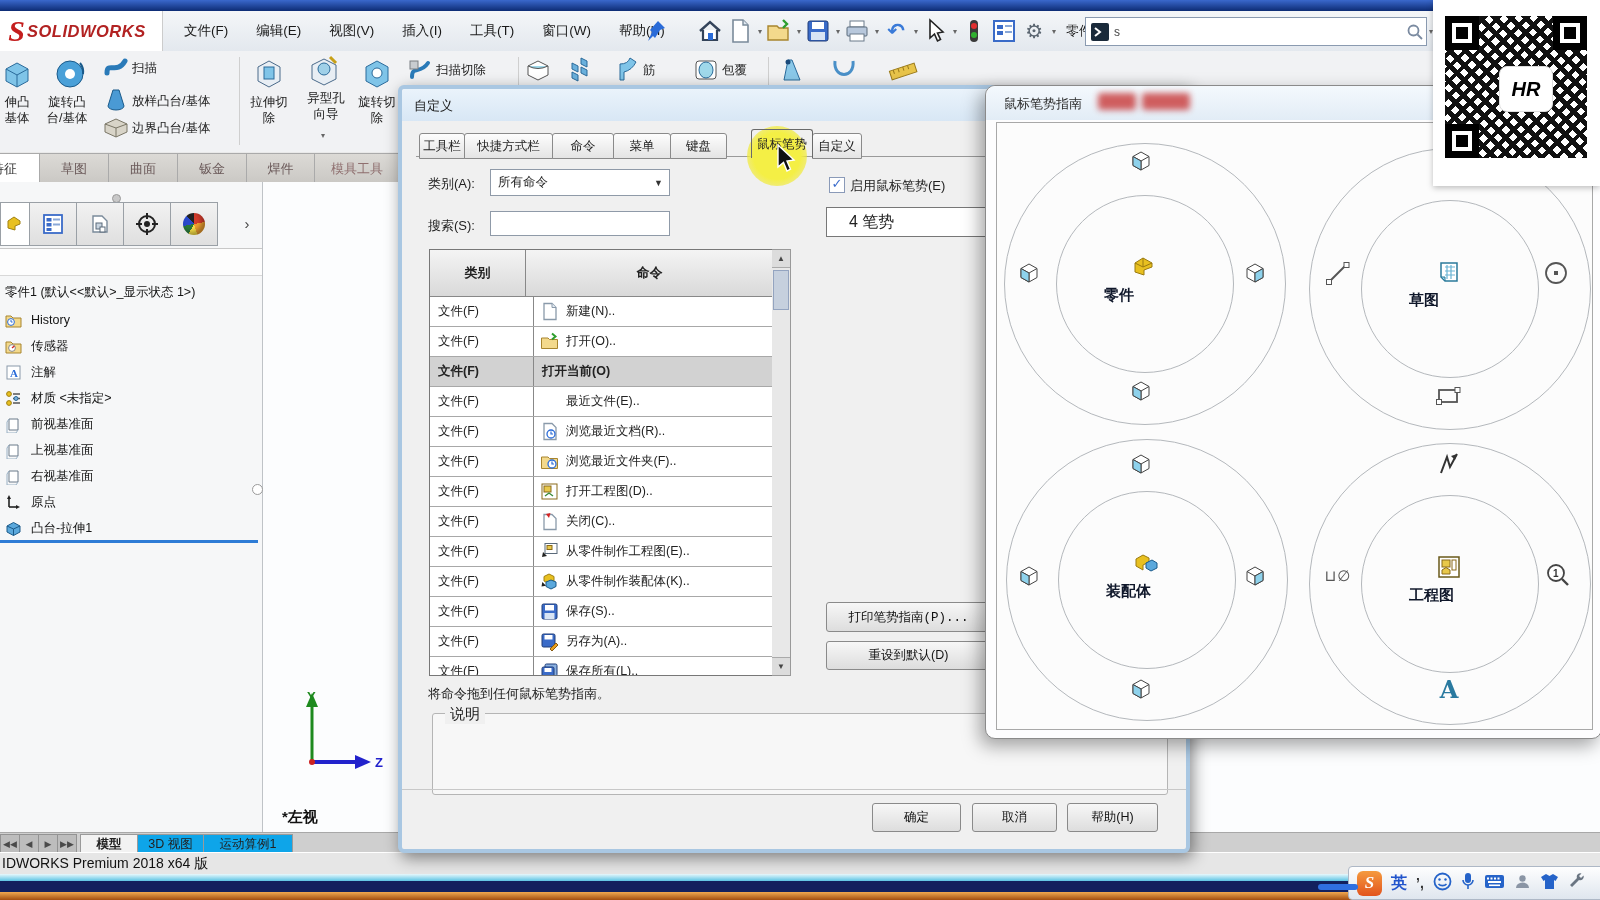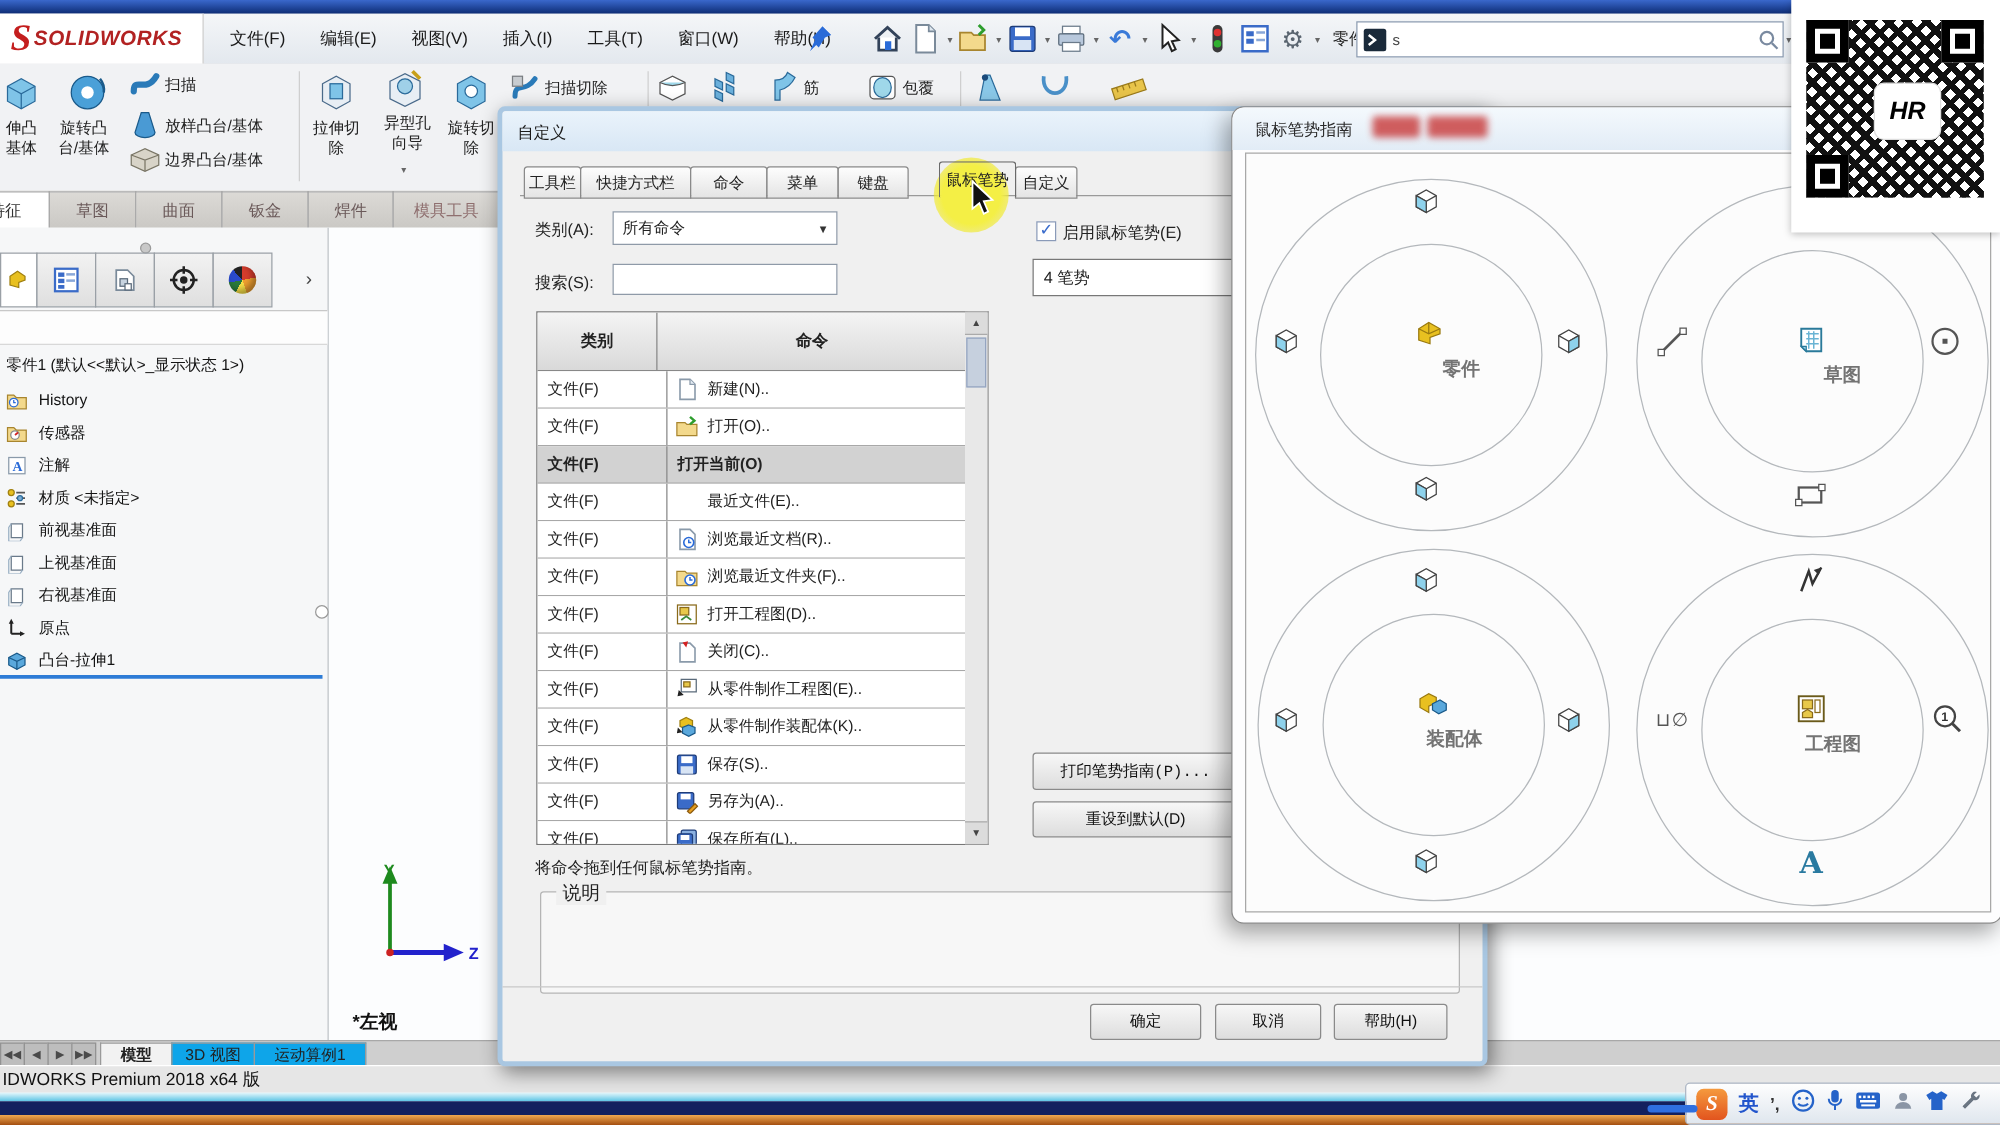--- a/index.html
+++ b/index.html
@@ -74,21 +74,21 @@
   .cicon{width:19px;height:19px;margin:0 7px 0 6px;flex:0 0 19px;}
   .fieldset{border:1px solid #b5b5b5;border-radius:3px;background:#f7f7f7;}
   .fslabel{position:absolute;top:-9px;left:12px;background:#f0f0f0;padding:0 5px;font-size:15px;color:#222;}
 
   
   .gpanel{left:985px;top:85px;width:615px;height:652px;background:#fdfdfe;border:1px solid #8a8a8a;border-radius:10px;
           box-shadow:-5px 7px 18px rgba(0,0,0,.35);z-index:20;}
   .gtitle{font-size:13px;color:#2a2a2a;}
   .gcontent{left:10px;top:36px;width:595px;height:606px;border:1px solid #a8a8a8;background:#fcfcfc;}
   .circle{border:1px solid #b4b8bc;border-radius:50%;}
-  .wlabel{font-size:15px;font-weight:bold;color:#737373;text-align:right;}
+  .wlabel{font-size:15px;font-weight:bold;color:#0f172a;text-align:left;}
   .redmark{background:#c83838;filter:blur(3px);opacity:.8;border-radius:3px;}
 
   
   .qr{left:1433px;top:0;width:167px;height:186px;background:#fff;z-index:30;box-shadow:0 2px 6px rgba(0,0,0,.25);}
   .qrpat{left:12px;top:16px;width:142px;height:142px;
      background-image:repeating-linear-gradient(45deg,#111 0 5px,rgba(255,255,255,0) 5px 11px),
                       repeating-linear-gradient(-45deg,#111 0 4px,#fff 4px 10px);}
   .finder{position:absolute;width:34px;height:34px;background:#fff;border:7px solid #000;box-sizing:border-box;}
   .finder:after{content:"";position:absolute;left:4px;top:4px;width:12px;height:12px;background:#000;}
   .hrbox{left:54px;top:50px;width:52px;height:44px;background:#fff;border-radius:8px;border:1px solid #ddd;
@@ -567,21 +567,21 @@
       <span style="margin-left:auto;margin-right:6px;font-size:9px;color:#333;">▼</span>
     </div>
     <span class="abs" style="left:26px;top:128px;font-size:13px;">搜索(S):</span>
     <div class="abs field" style="left:88px;top:122px;width:178px;height:23px;"></div>
 
     <div class="abs" style="left:427px;top:88px;width:14px;height:14px;background:#fff;border:1px solid #8a9ab8;display:flex;align-items:center;justify-content:center;">
       <span style="color:#3a6ccc;font-weight:bold;font-size:13px;line-height:1;margin-top:-3px;">✓</span>
     </div>
     <span class="abs" style="left:448px;top:88px;font-size:13px;">启用鼠标笔势(E)</span>
     <div class="abs field" style="left:424px;top:118px;width:340px;height:28px;border-color:#777;display:flex;align-items:center;">
-      <span style="margin-left:8px;font-size:13px;">4 笔势</span>
+      <span style="margin-left:22px;font-size:16px;">4 笔势</span>
     </div>
 
     <div class="abs" style="left:27px;top:160px;width:343px;height:425px;border:1px solid #777;background:#fff;overflow:hidden;">
       <div class="tblhead" style="height:46px;display:flex;font-size:13px;">
         <div class="ctr" style="width:95px;border-right:1px solid #888;">类别</div>
         <div class="ctr" style="flex:1;">命令</div>
       </div>
       <div class="trow">
         <div class="tcat">文件(F)</div>
         <div class="tcmd">

